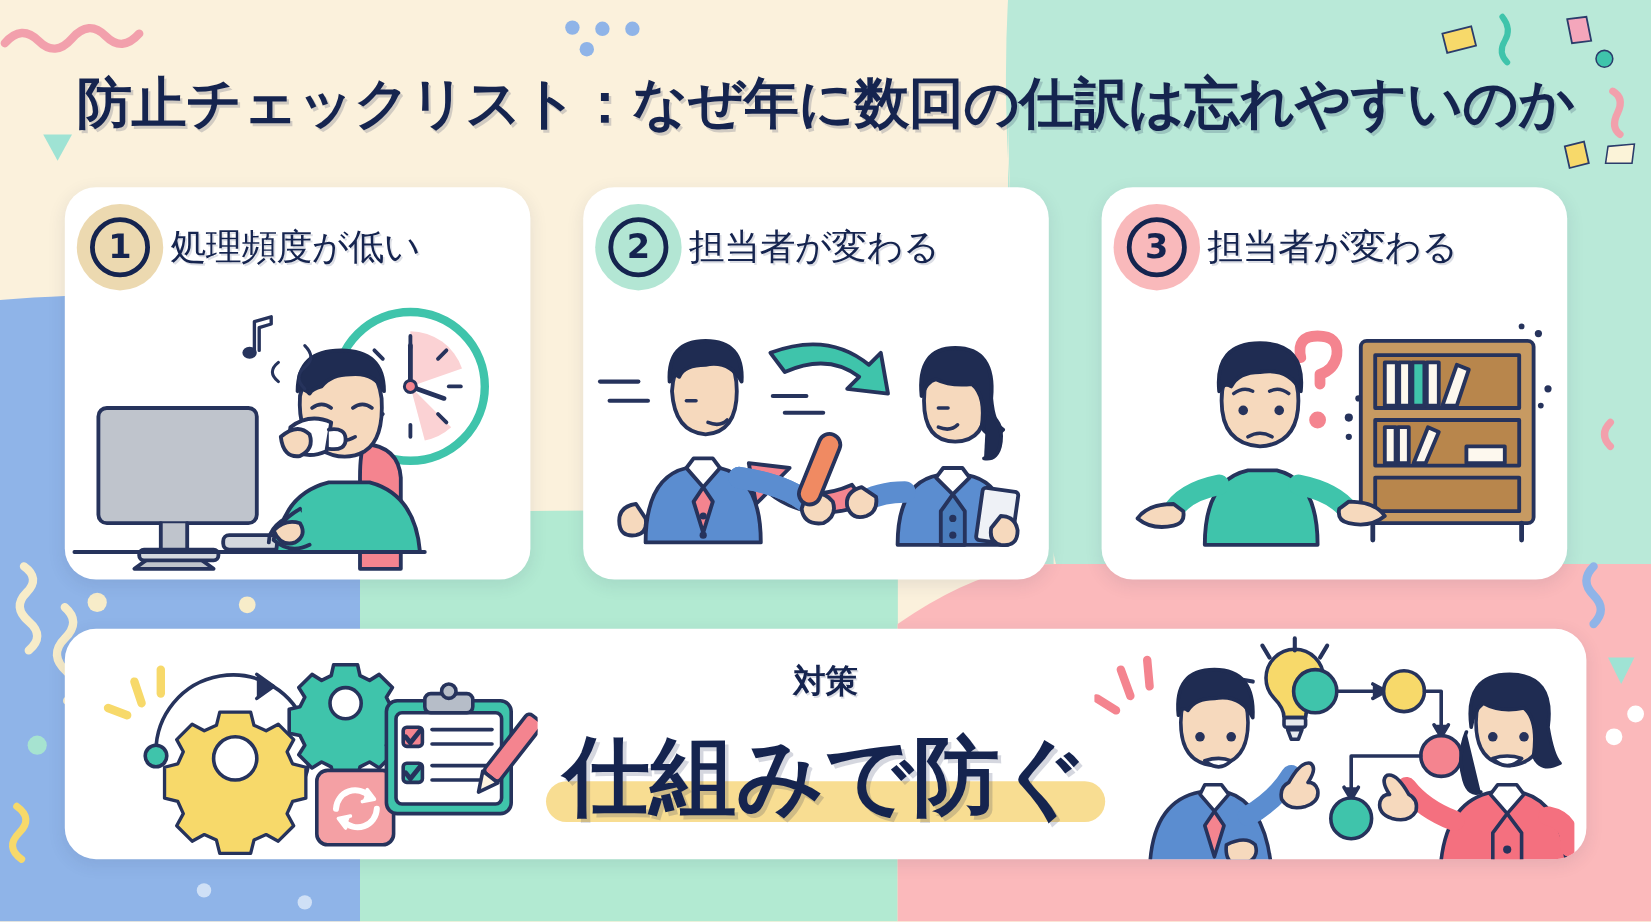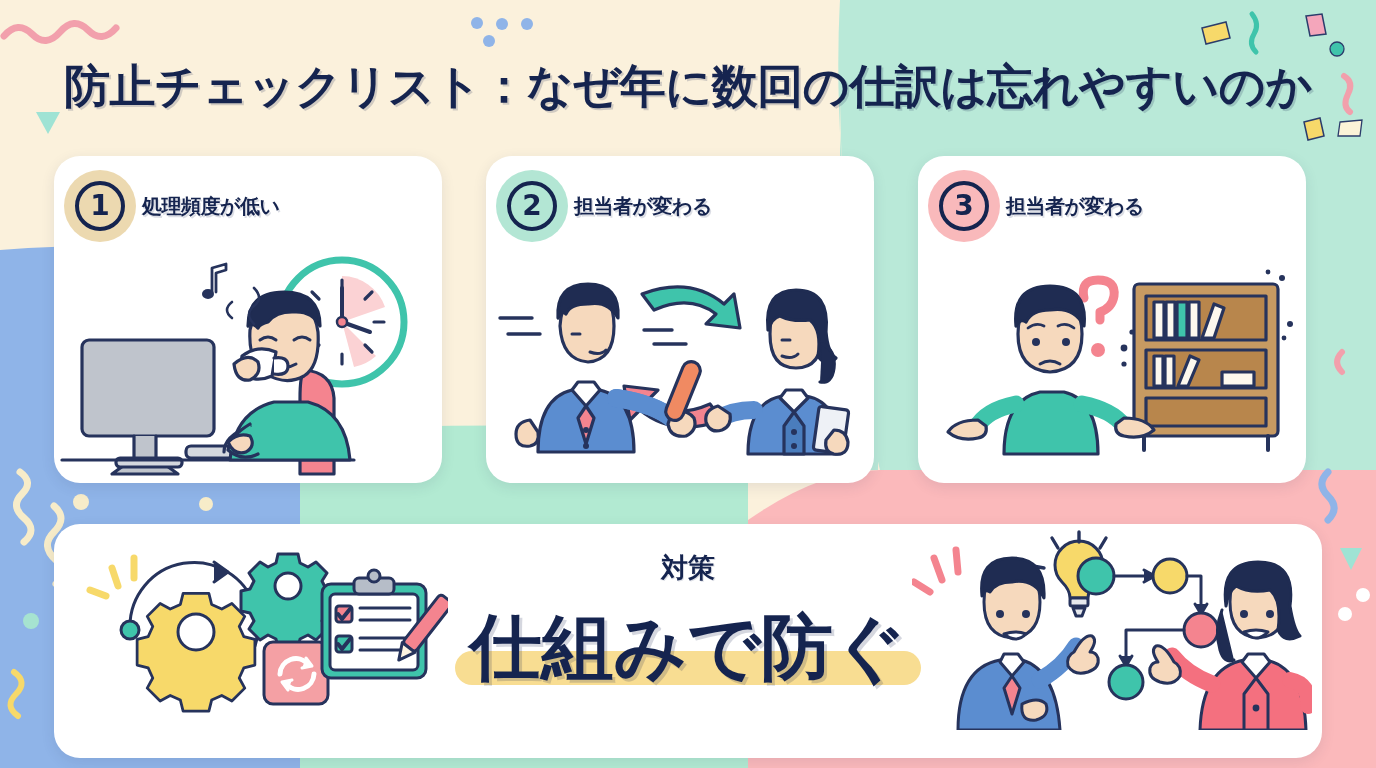--- a/index.html
+++ b/index.html
@@ -31,40 +31,40 @@
   
   .card{
     position:absolute; background:#ffffff; border-radius:26px; z-index:4;
     box-shadow:0 4px 14px rgba(40,50,90,.10);
     overflow:hidden;
   }
   .card.top{ top:156px; height:327px; width:388px; }
   #card1{ left:54px; }
   #card2{ left:486px; }
   #card3{ left:918px; }
-  #card4{ left:54px; top:524px; width:1268px; height:234px; }
+  #card4{ left:54px; top:524px; width:1268px; height:192px; }
 
   .card-head{
     position:absolute; top:0; left:0; right:0; height:100px;
     display:flex; align-items:center; padding-left:10px; z-index:3;
   }
   .badge{
     width:72px; height:72px; border-radius:50%;
     display:flex; align-items:center; justify-content:center;
     flex:0 0 auto; position:relative;
   }
   .badge .ring{
     width:50px; height:50px; border-radius:50%;
     border:4px solid #15244f;
     display:flex; align-items:center; justify-content:center;
     font-size:28px; font-weight:bold; color:#15244f; line-height:1;
     font-family:"DejaVu Sans","Liberation Sans",sans-serif;
   }
   .card-title{
-    font-size:20px; font-weight:bold; color:#15244f; margin-left:6px;
+    font-size:30px; font-weight:normal; color:#15244f; margin-left:6px;
     white-space:nowrap; letter-spacing:-0.5px;
     text-shadow:1.5px 1.5px 0 rgba(21,36,79,.15);
     font-family:"DejaVu Sans","Liberation Sans",sans-serif;
   }
   .badge.beige{ background:#ecd9b0; }
   .badge.mint { background:#b3e6d4; }
   .badge.pink { background:#f9b9bb; }
 
   .illus{ position:absolute; left:0; right:0; top:96px; bottom:6px; z-index:2; }
   .illus svg{ width:100%; height:100%; display:block; }

